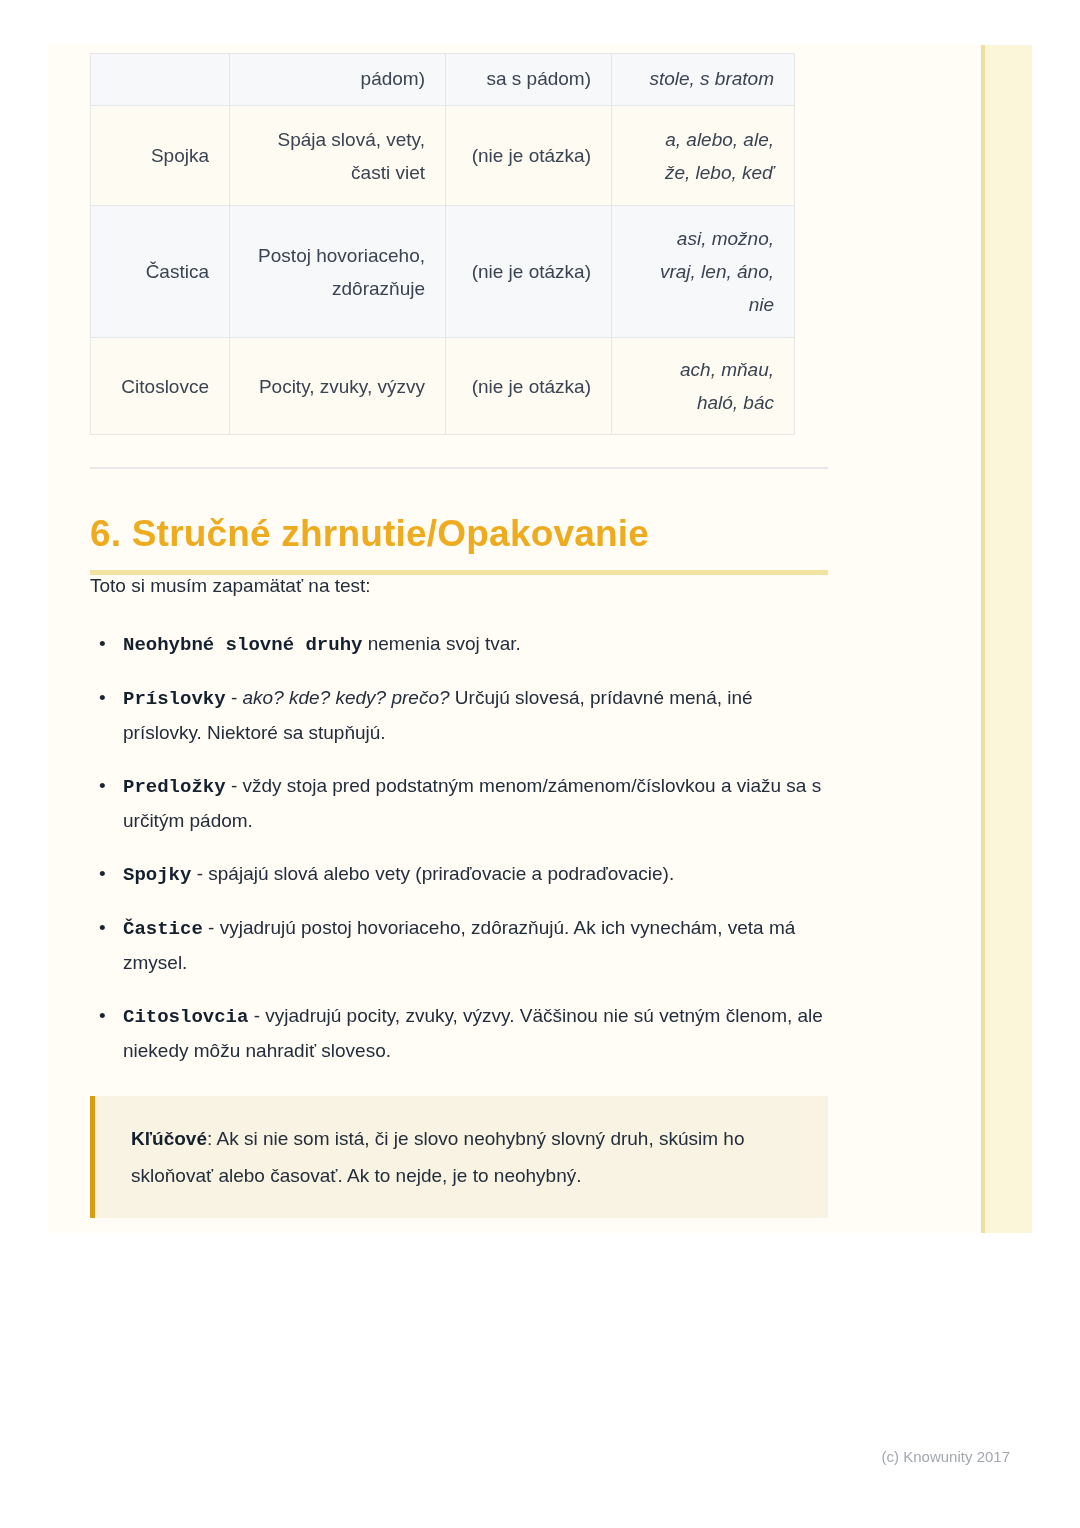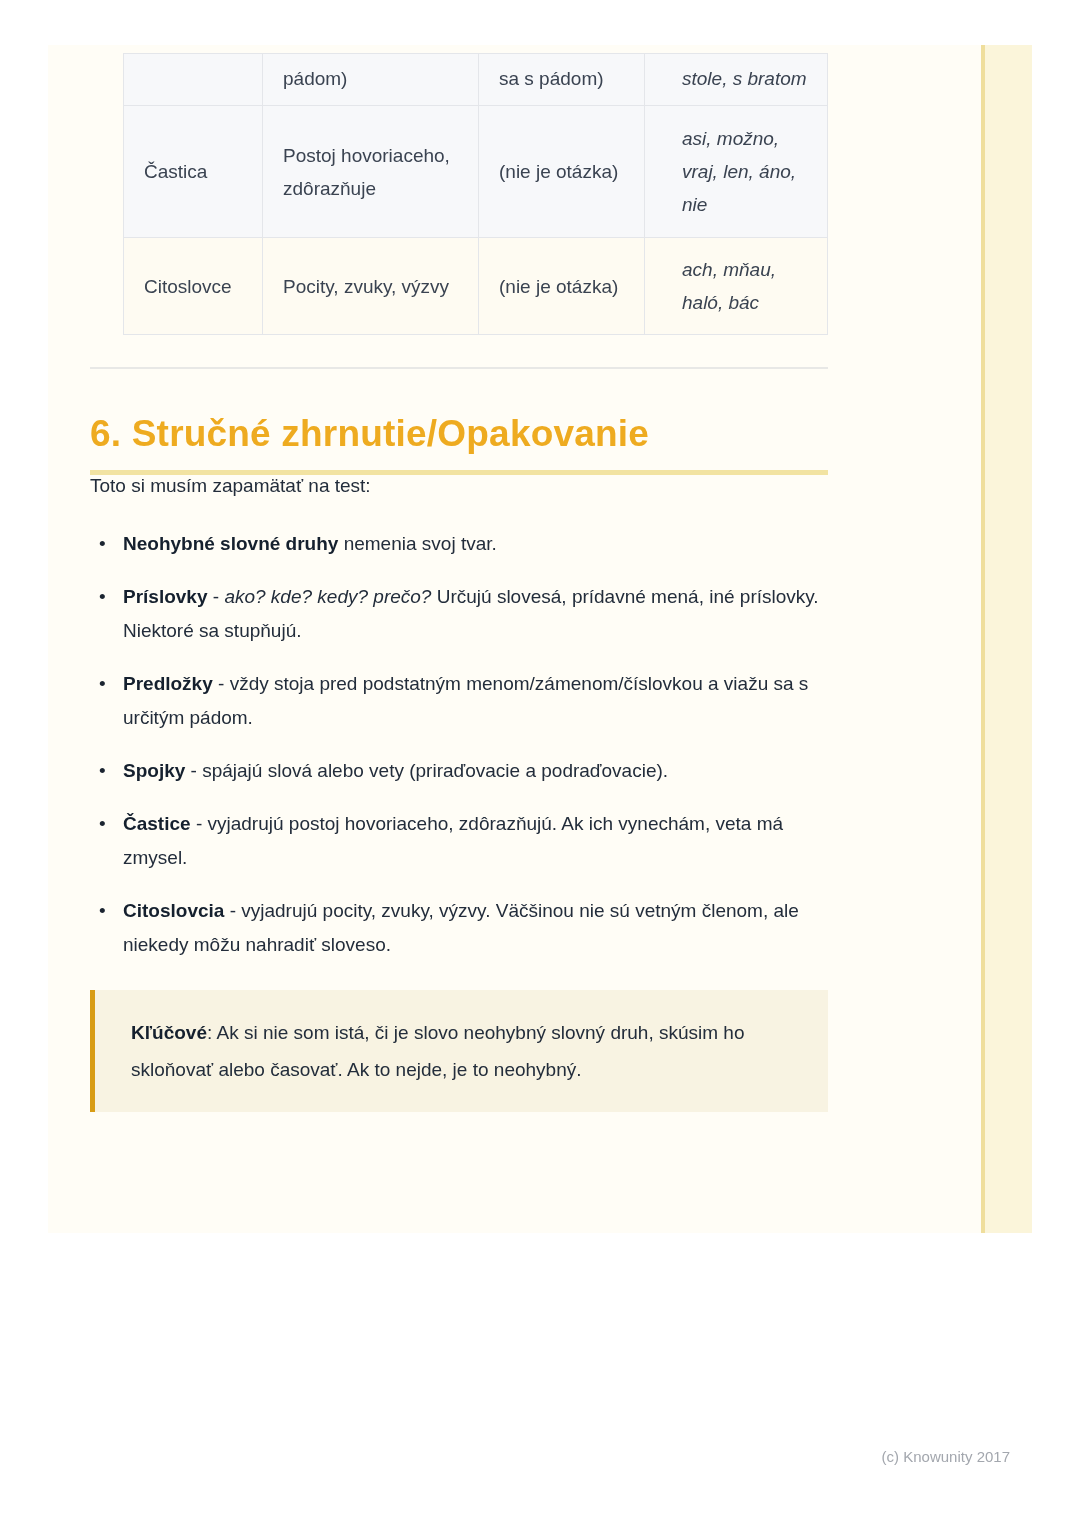--- a/index.html
+++ b/index.html
@@ -21,21 +21,21 @@
     width: 51px; height: 100%;
     background: #FBF5DA;
     border-left: 4px solid #EFDE9C;
   }
   .content {
     position: relative;
     padding-left: 42px;
     width: 822px;
   }
   
-  .tbl-wrap { margin-left: 33px; padding-top: 8px; }
+  .tbl-wrap { padding-top: 8px; text-align: right; }
   table.pos-table {
     border-collapse: collapse;
     table-layout: fixed;
     width: 704px;
   }
   .pos-table td {
     border: 1px solid #E4E6EA;
     font-size: 19px;
     line-height: 33px;
     color: #3A4351;
@@ -87,21 +87,21 @@
     line-height: 34px;
     color: #232D3B;
     margin-bottom: 19px;
   }
   ul.summary-list li .dot {
     position: absolute;
     left: 9px; top: 0;
     color: #1B2430;
     font-size: 19px;
   }
-  ul.summary-list li b { color: #15202E; }
+  ul.summary-list li b { color: #15202E; font-family: Liberation Mono, monospace; }
   ul.summary-list li .it { font-style: italic; }
   
   .callout {
     margin-top: 28px;
     width: 738px;
     background: #F8F3E2;
     border-left: 5px solid #D89C15;
     padding: 24px 44px 24px 36px;
   }
   .callout-text {
@@ -134,20 +134,26 @@
             <col class="c3">
             <col class="c4">
           </colgroup>
         <tbody>
             <tr class="row-partial stripe-gray">
           <td></td>
           <td>pádom)</td>
           <td>sa s pádom)</td>
           <td class="examples">stole, s bratom</td>
         </tr>
+        <tr class="row-2 stripe-cream">
+          <td>Spojka</td>
+          <td>Spája slová, vety, časti viet</td>
+          <td>(nie je otázka)</td>
+          <td class="examples">a, alebo, ale, že, lebo, keď</td>
+        </tr>
         <tr class="row-3 stripe-gray">
           <td>Častica</td>
           <td>Postoj hovoriaceho, zdôrazňuje</td>
           <td>(nie je otázka)</td>
           <td class="examples">asi, možno, vraj, len, áno, nie</td>
         </tr>
         <tr class="row-4 stripe-cream">
           <td>Citoslovce</td>
           <td>Pocity, zvuky, výzvy</td>
           <td>(nie je otázka)</td>

